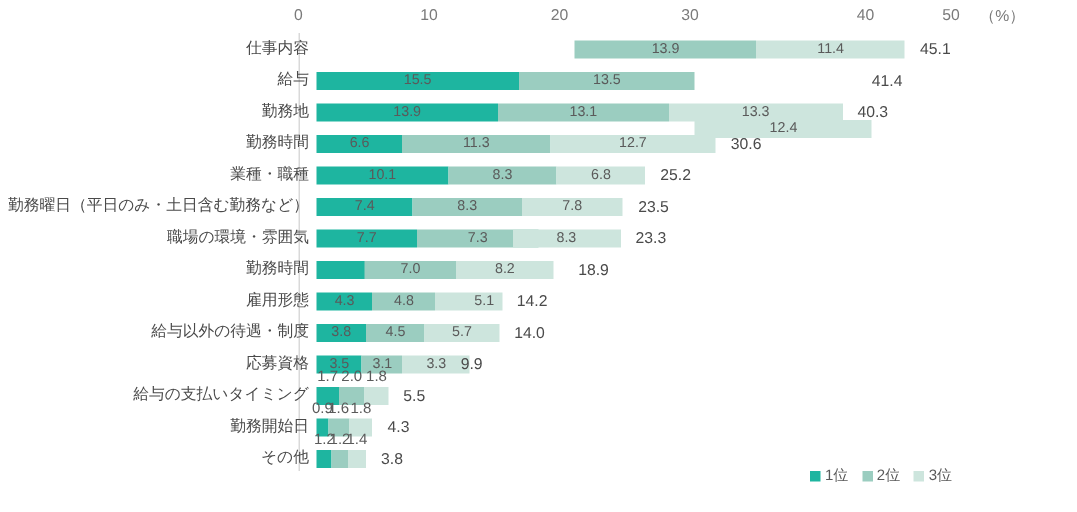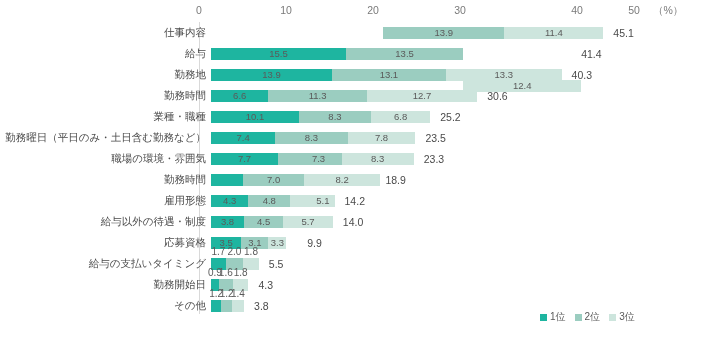--- a/index.html
+++ b/index.html
@@ -190,21 +190,21 @@
       </div>
       <div class="row">
         <div class="cat-label">勤務時間</div>
         <div class="bar-area">
           <div class="seg" style="left: 0px; width: 24px; background: rgb(30, 181, 160); padding-left: 48px;">
             <span>3.7</span>
           </div>
           <div class="seg" style="left: 32.19px; width: 60.9px; background: rgb(155, 205, 192);">
             <span>7.0</span>
           </div>
-          <div class="seg" style="left: 93.09px; width: 76px; background: rgb(205, 229, 221);">
+          <div class="seg" style="left: 93.09px; width: 65px; background: rgb(205, 229, 221);">
             <span>8.2</span>
           </div>
           <div class="total" style="left: 174.43px;">18.9</div>
         </div>
       </div>
       <div class="row">
         <div class="cat-label">雇用形態</div>
         <div class="bar-area">
           <div class="seg" style="left: 0px; width: 37.41px; background: rgb(30, 181, 160);">
             <span>4.3</span>
@@ -235,21 +235,21 @@
       </div>
       <div class="row">
         <div class="cat-label">応募資格</div>
         <div class="bar-area">
           <div class="seg" style="left: 0px; width: 30.45px; background: rgb(30, 181, 160);">
             <span>3.5</span>
           </div>
           <div class="seg" style="left: 30.45px; width: 26.97px; background: rgb(155, 205, 192);">
             <span>3.1</span>
           </div>
-          <div class="seg" style="left: 57.42px; width: 18px; background: rgb(205, 229, 221);">
+          <div class="seg" style="left: 57.42px; width: 45px; background: rgb(205, 229, 221);">
             <span>3.3</span>
           </div>
           <div class="total" style="left: 96.13px;">9.9</div>
         </div>
       </div>
       <div class="row">
         <div class="cat-label">給与の支払いタイミング</div>
         <div class="bar-area">
           <div class="seg" style="left: 0px; width: 14.79px; background: rgb(30, 181, 160);"></div>
           <div class="seg-out" style="left: 7.395px;">1.7</div>

